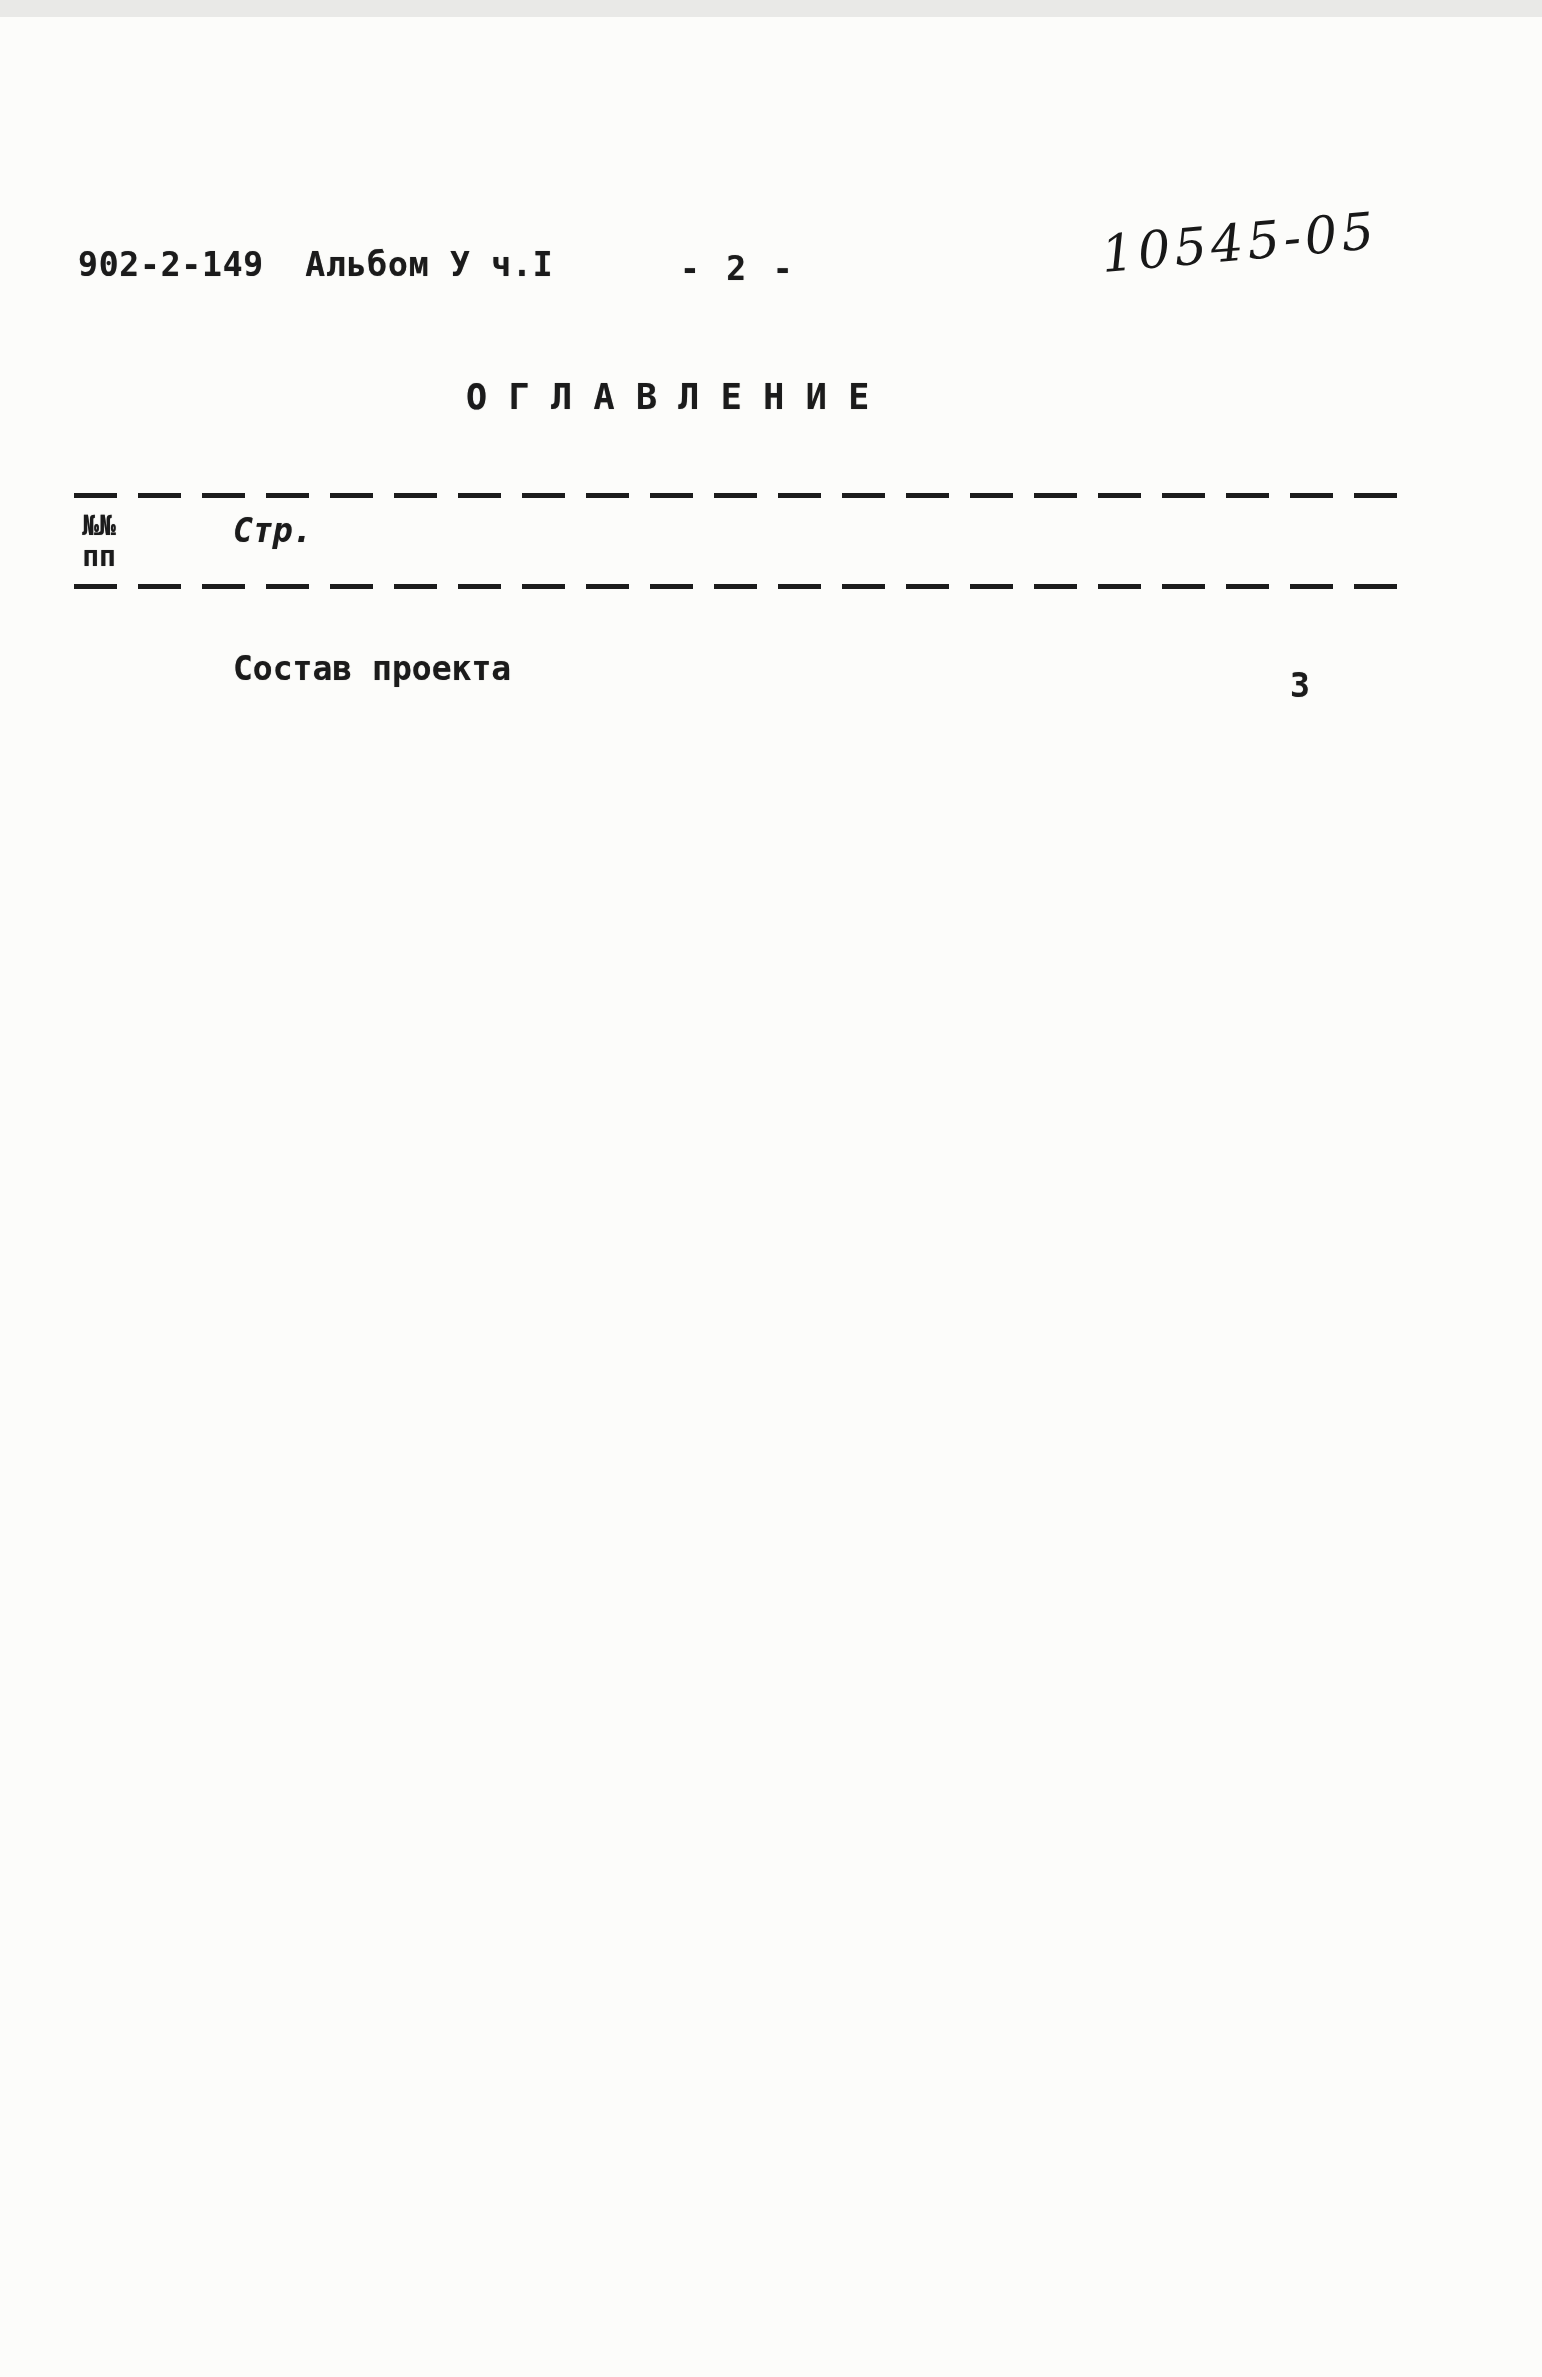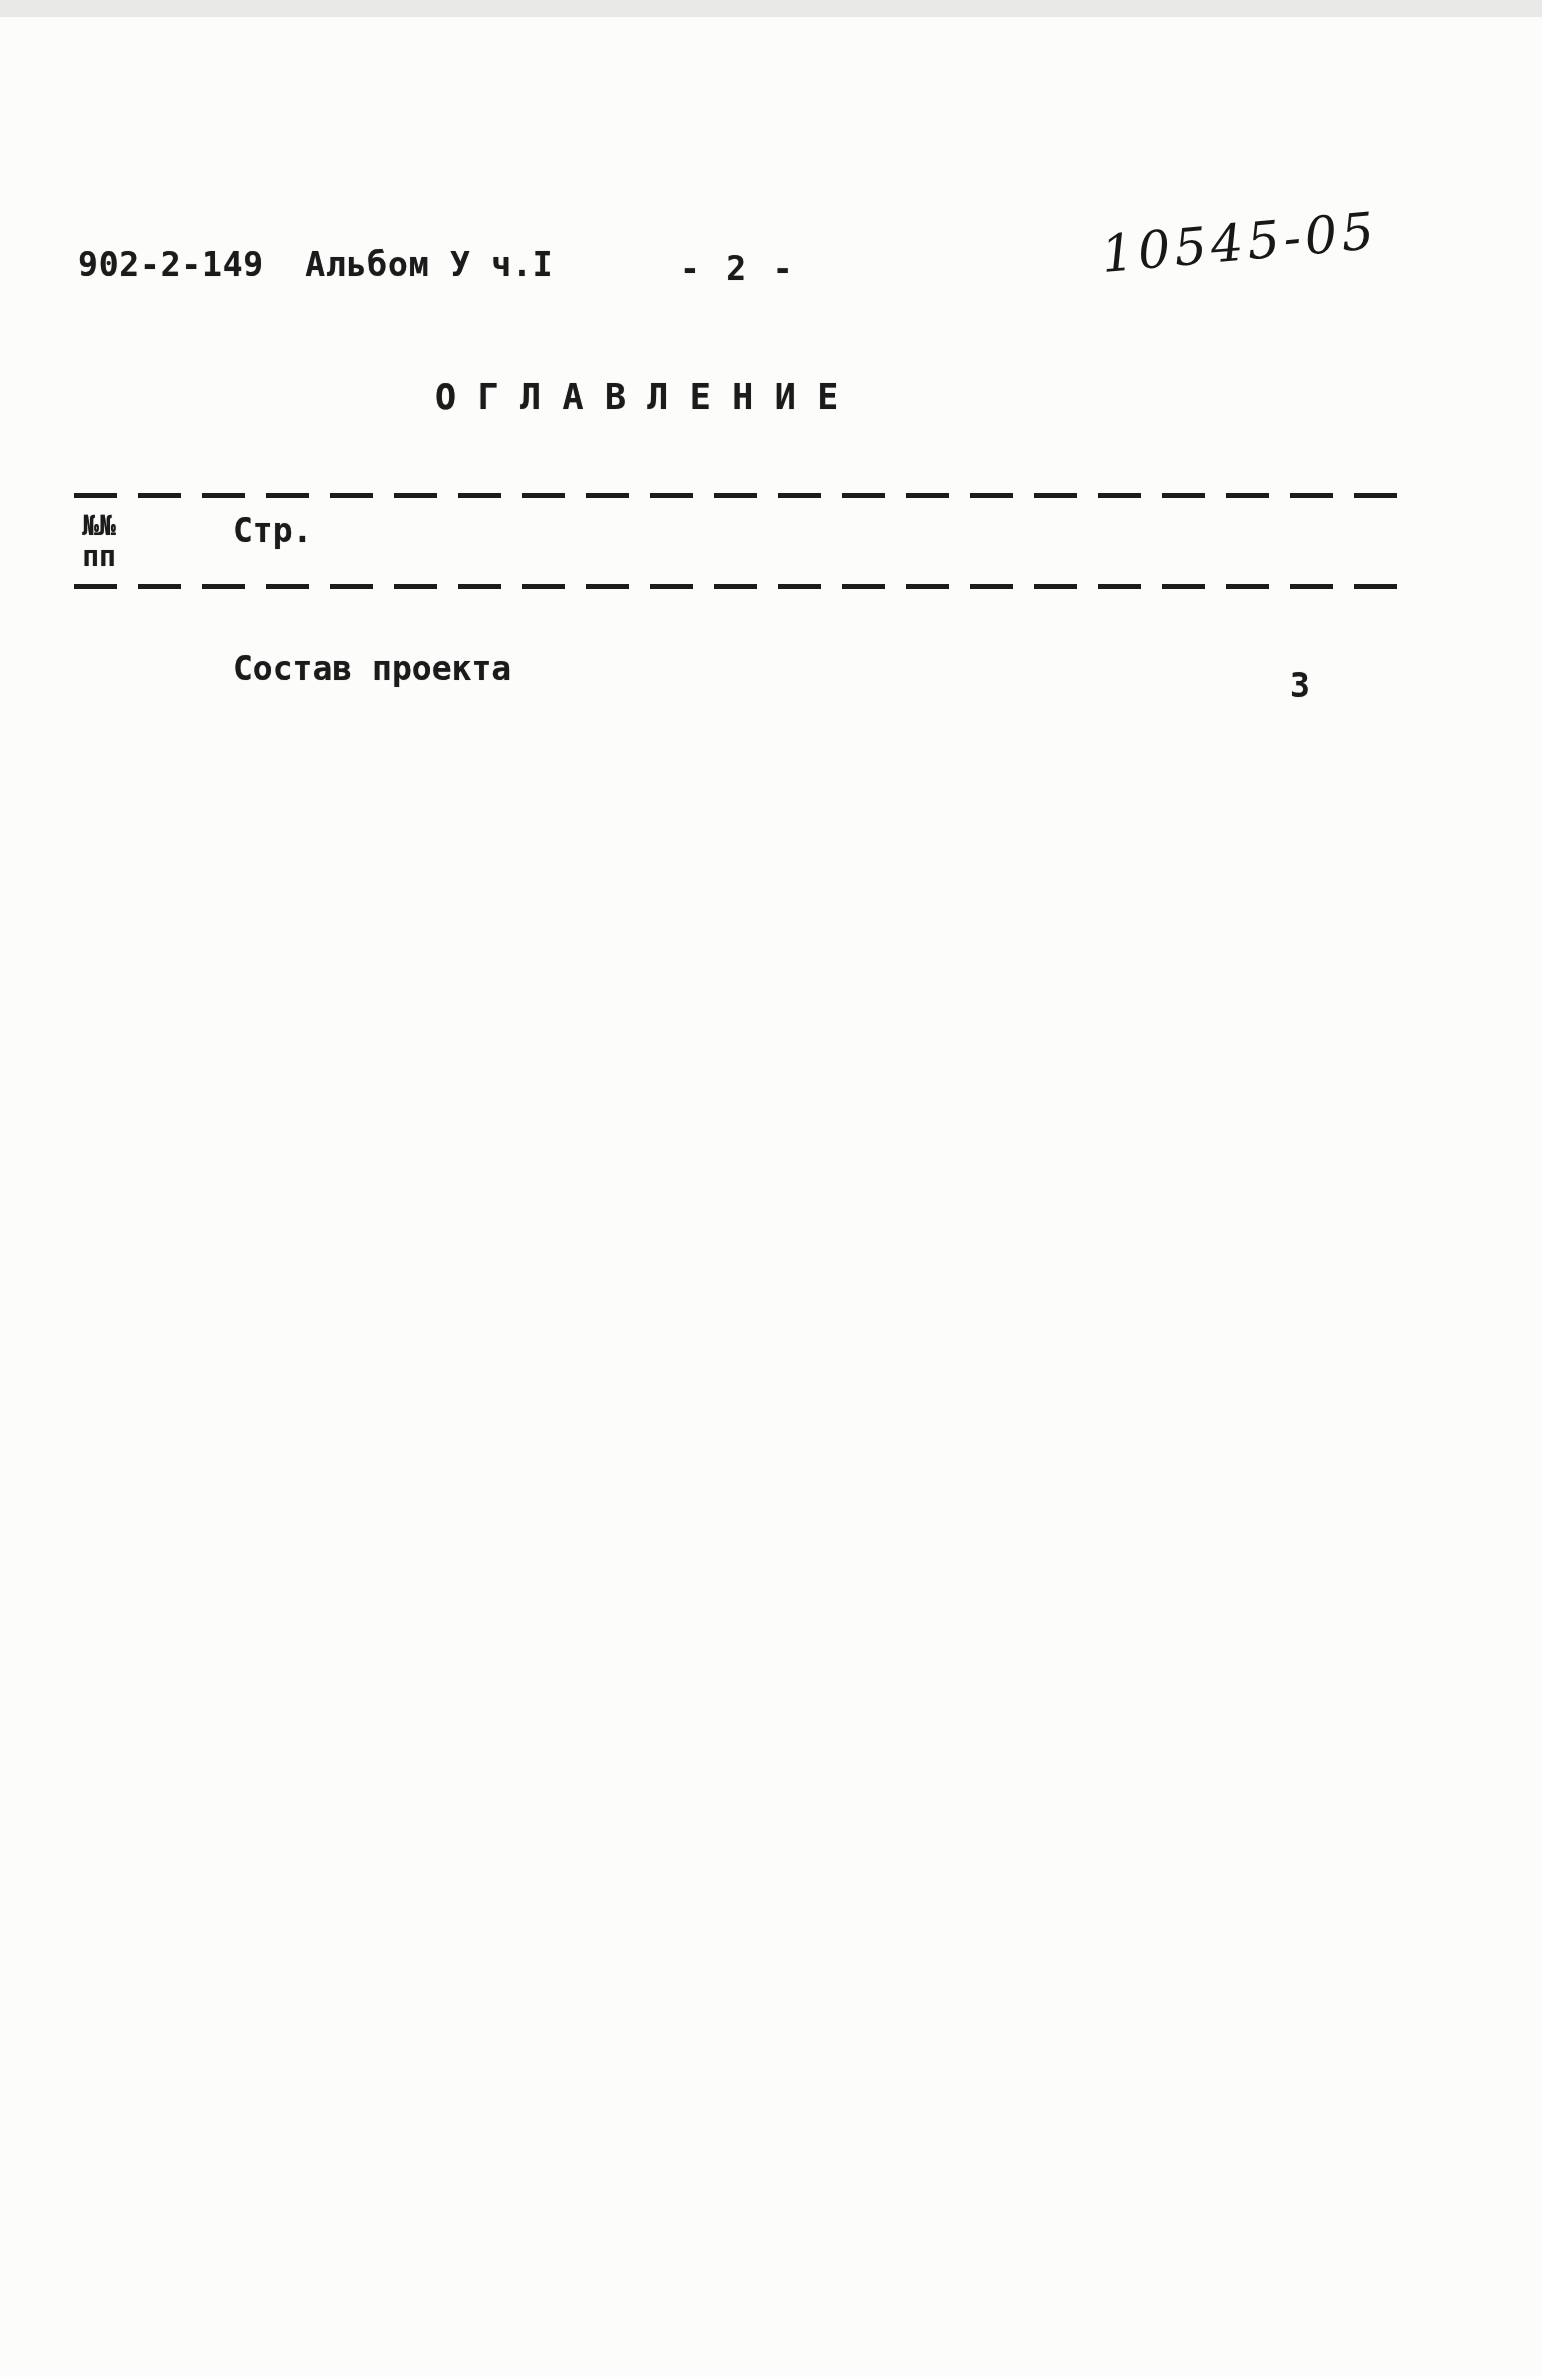--- a/index.html
+++ b/index.html
@@ -44,21 +44,21 @@
     font-style: italic;
     font-weight: normal;
     letter-spacing: 4.1px;
     transform: rotate(-5deg);
     text-shadow: none;
     color: #181818;
   }
   .doc-title {
     position: absolute;
     top: 360px;
-    left: 435px;
+    left: 466px;
     font-size: 35px;
     letter-spacing: 21.4px;
   }
   .toc {
     position: absolute;
     top: 476px;
     left: 74px;
     width: 1339px;
   }
   .dashes {
@@ -66,21 +66,21 @@
     background: repeating-linear-gradient(90deg, #1c1c1c 0 43px, transparent 43px 64px);
   }
   .toc-header {
     display: flex;
     align-items: flex-start;
     padding: 13px 0 11.5px 0;
     font-size: 33px;
   }
   .col-num  { width: 159px; padding-left: 8.2px; box-sizing: border-box; }
   .col-name { flex: 1; }
-  .col-page { width: 123px; }
+  .col-page { width: 123px; font-style: italic; }
   .num-header {
     font-size: 28px;
     line-height: 1.1;
     white-space: pre-line;
   }
   .toc-rows {
     margin-top: 59px;
   }
   .toc-row {
     display: flex;

